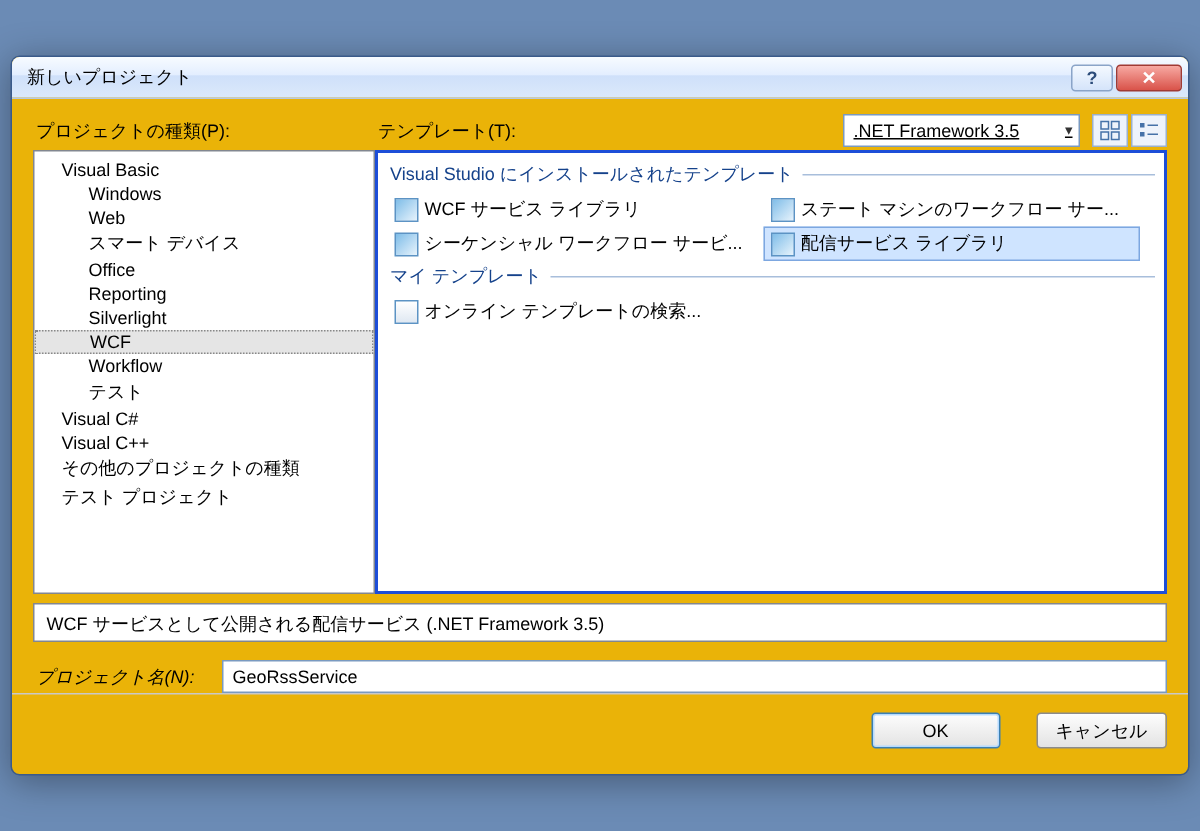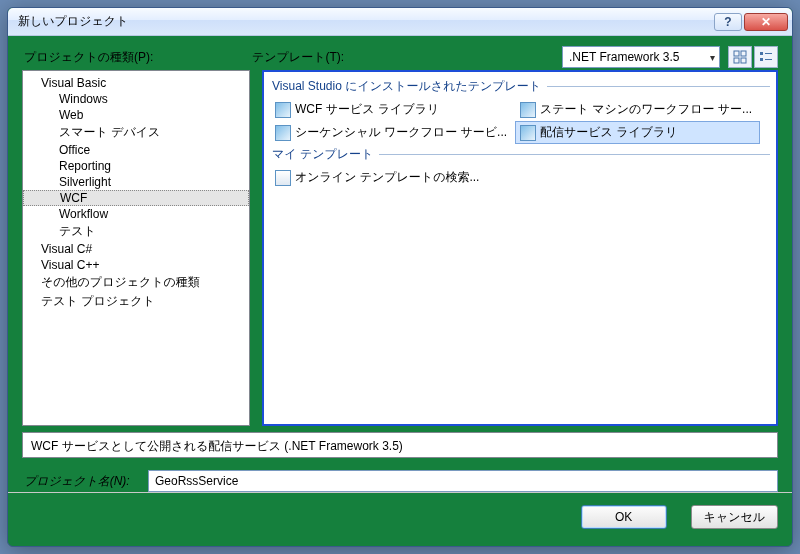--- a/index.html
+++ b/index.html
@@ -1,18 +1,18 @@
 <!DOCTYPE html>
 <html><head>
 <meta charset="utf-8">
 <style>
   * { box-sizing: border-box; font-family: "Meiryo UI", "MS UI Gothic", sans-serif; font-size: 12px; }
   body { margin: 0; background: #6b8bb5; display: flex; align-items: center; justify-content: center; height: 554px; }
   .window {
-    width: 786px; height: 540px; background: #15803d;
+    width: 786px; height: 480px; background: #eab308;
     border: 1px solid #3a5a8a; border-radius: 6px; overflow: hidden;
     box-shadow: 0 4px 24px rgba(0,0,0,0.35);
     display: flex; flex-direction: column;
   }
   .titlebar {
     height: 28px; background: linear-gradient(to bottom,#f7fbff 0%,#e3eeff 45%,#cfe0fa 46%,#dbe9fb 100%);
     border-bottom: 1px solid #b7c9e2; display: flex; align-items: center; padding: 0 4px 0 10px;
     color: #000;
   }
   .titlebar .title { flex: 1; }
@@ -27,28 +27,29 @@
   .body {
     flex: 1; padding: 10px 14px 0 14px; display: flex; flex-direction: column;
   }
   .toprow { display: flex; align-items: center; margin-bottom: 2px; }
   .toprow .left-label { width: 228px; padding-left: 2px; }
   .toprow .mid-label  { flex: 1; padding-left: 2px; }
   .toprow .combo {
     width: 158px; height: 22px; border: 1px solid #7a9ac0; background: #fff;
     display: flex; align-items: center; padding: 0 4px 0 6px; justify-content: space-between;
     margin-right: 6px;
+    text-decoration: underline;
   }
   .toprow .combo .arrow { color:#333; font-size:10px; }
   .toprow .iconbtn {
     width: 24px; height: 22px; border: 1px solid #9ab0cc; background:#eef3fb;
     display:flex; align-items:center; justify-content:center; margin-left:2px;
   }
   .panes {
-    flex: 1; display: flex; gap: 12px; min-height: 0;
+    flex: 1; display: flex; gap: 0; min-height: 0;
   }
   .tree {
     width: 228px; border: 1px solid #828790; background: #fff; overflow: auto; padding: 4px 0;
   }
   .tree .node { padding: 1px 0 1px 18px; white-space: nowrap; cursor: default; }
   .tree .node.child { padding-left: 36px; }
   .tree .node.sel { background: #e5e5e5; border: 1px dotted #888; padding-top:0; padding-bottom:0; }
   .templates {
     flex: 1; border: 2px solid #1d4ed8; background:#fff; padding: 4px 6px; overflow:auto;
   }

